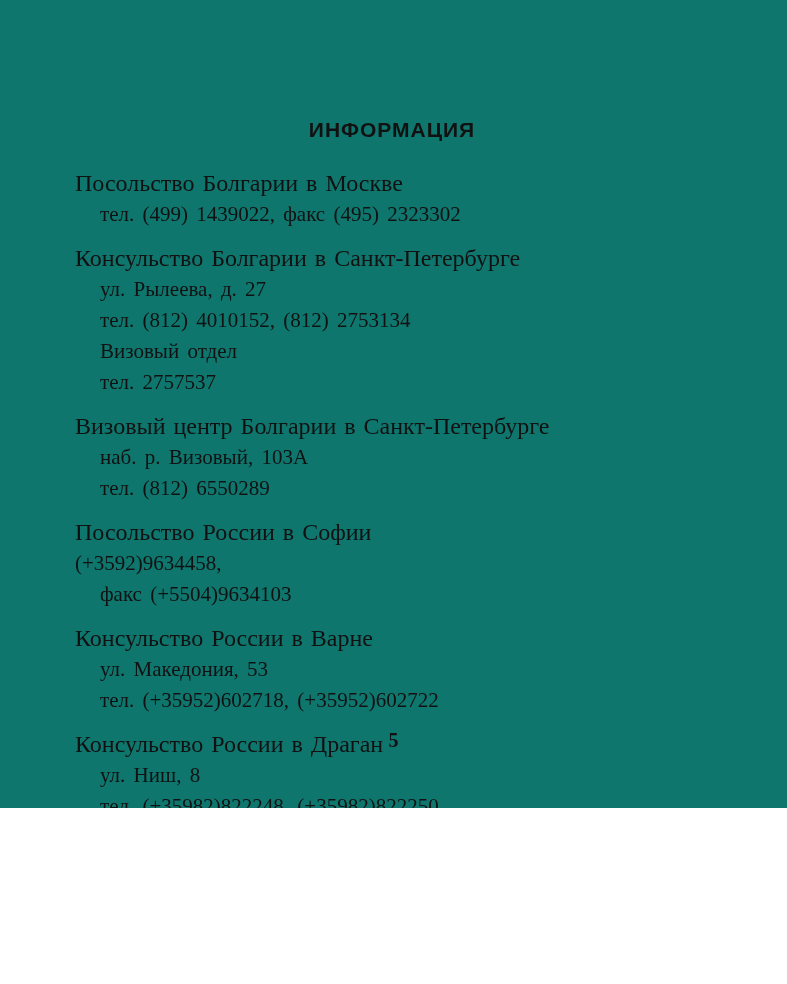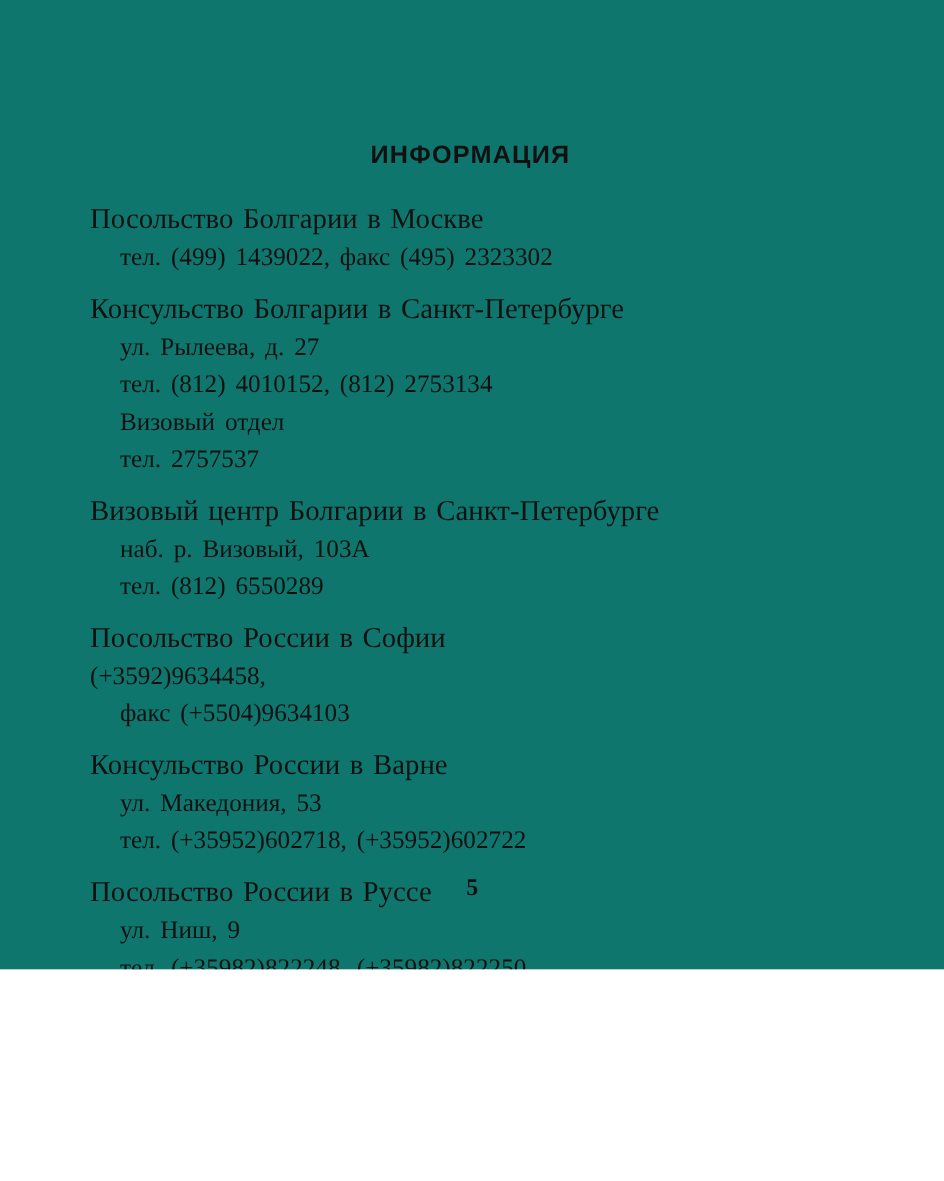--- a/index.html
+++ b/index.html
@@ -92,20 +92,20 @@
     <div class="line">факс (+5504)9634103</div>
   </div>
 
   <div class="section">
     <h2 class="section-title">Консульство России в Варне</h2>
     <div class="line">ул. Македония, 53</div>
     <div class="line">тел. (+35952)602718, (+35952)602722</div>
   </div>
 
   <div class="section">
-    <h2 class="section-title">Посольство России в Руссе</h2>
-    <div class="line">ул. Ниш, 9</div>
+    <h2 class="section-title">Консульство России в Драган</h2>
+    <div class="line">ул. Ниш, 8</div>
     <div class="line">тел. (+35982)822248, (+35982)822250</div>
   </div>
 
   <div class="page-number">5</div>
 
 </div>
 
 </body></html>

